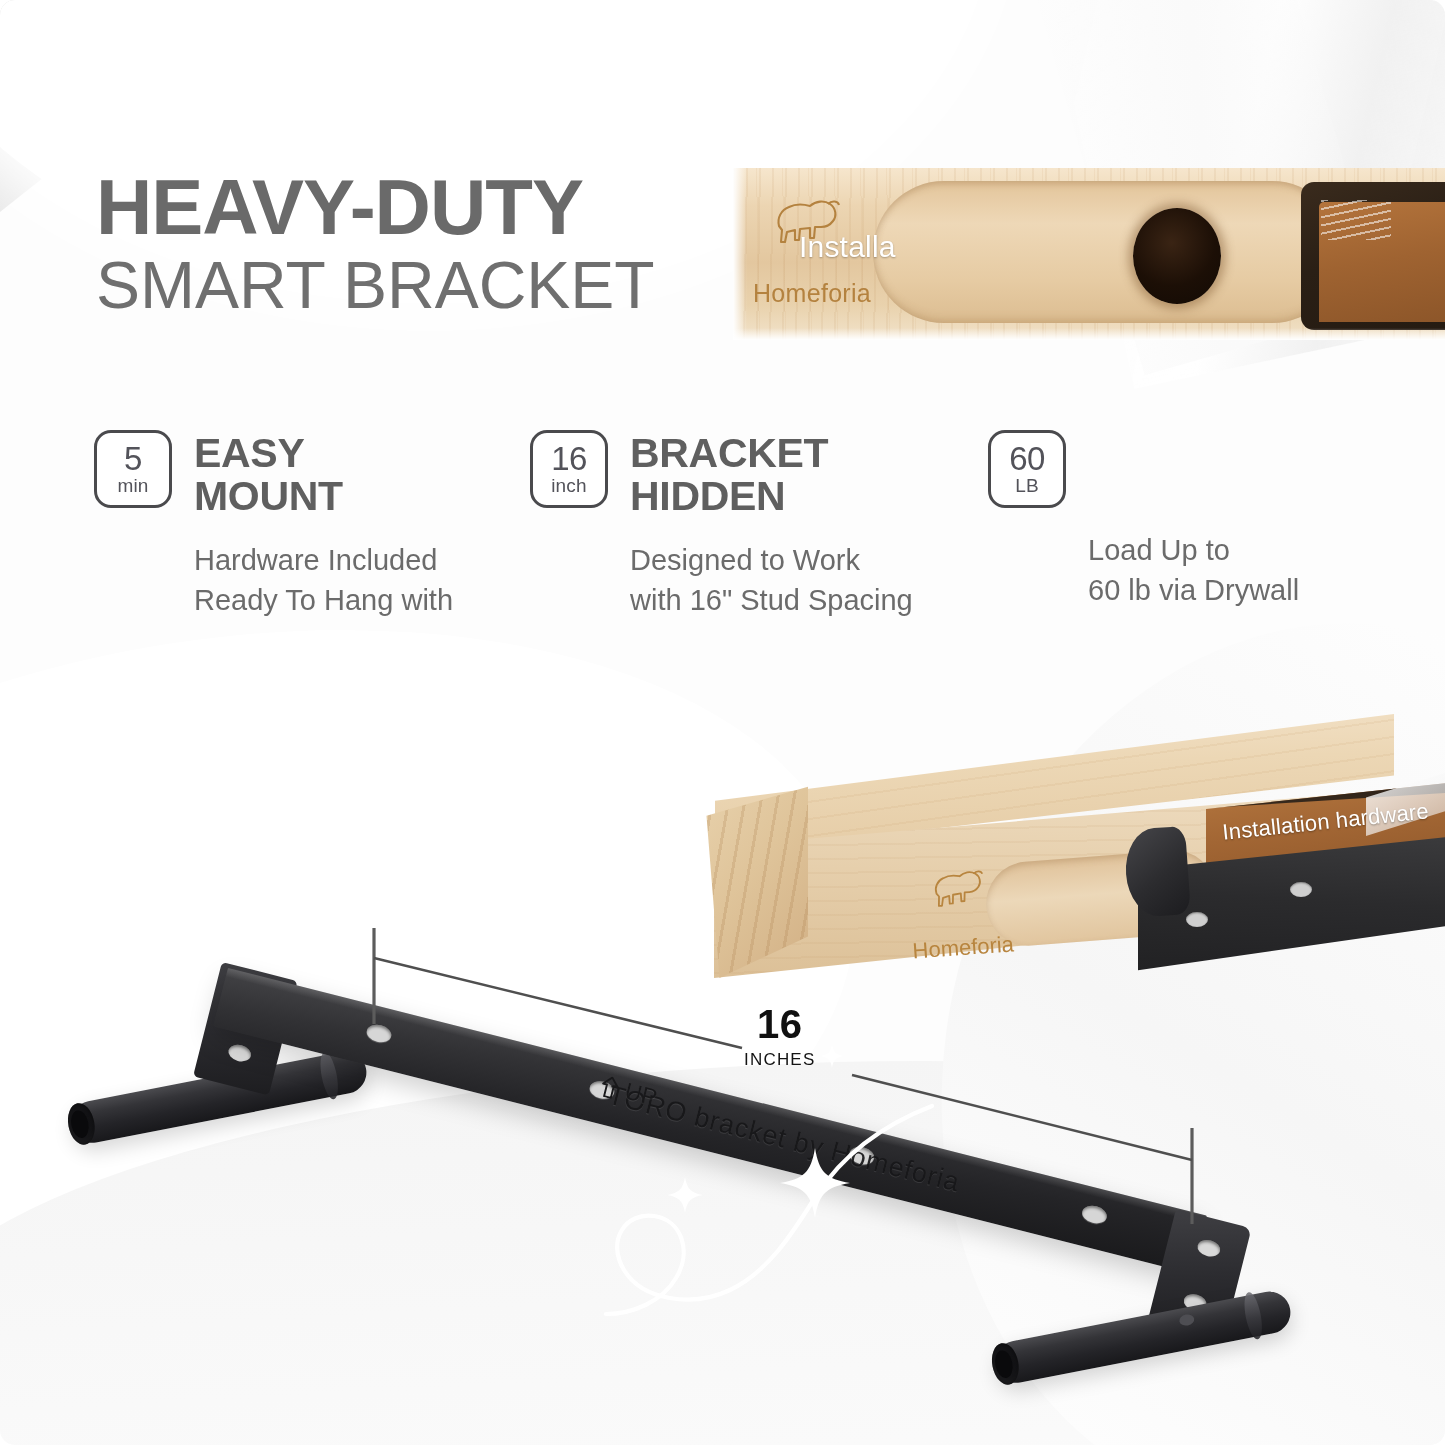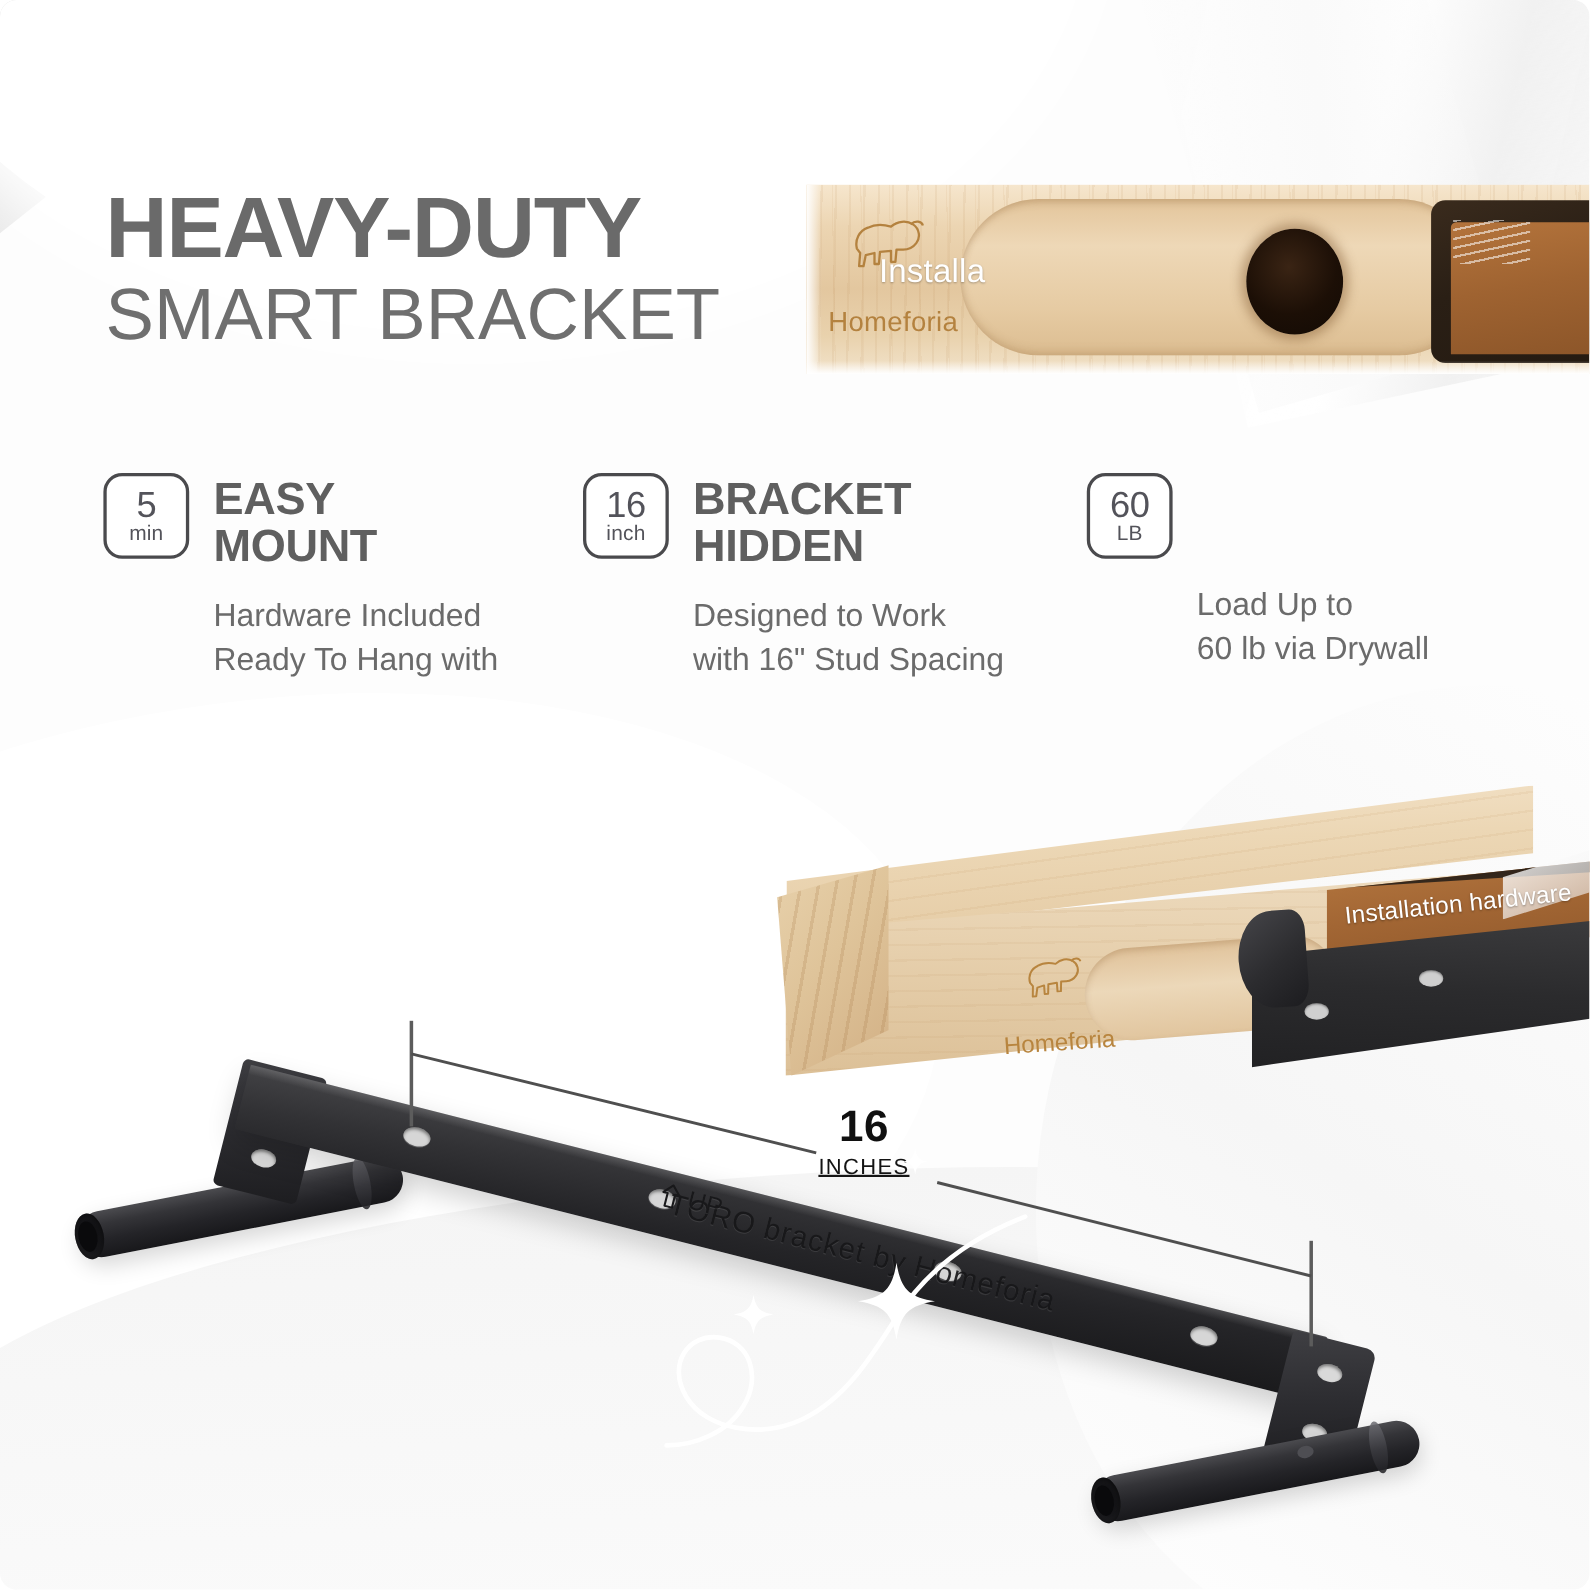--- a/index.html
+++ b/index.html
@@ -294,22 +294,22 @@
   .dim { position: absolute; left: 0; top: 0; width: 1445px; height: 1445px; z-index: 7; pointer-events: none; }
   .dim-label {
     position: absolute; left: 744px; top: 1004px;
     text-align: center; z-index: 8;
   }
   .dim-num {
     font-size: 40px; font-weight: bold; color: #101010;
     line-height: 1; letter-spacing: 0.5px;
   }
   .dim-unit {
-    font-size: 20px; font-weight: normal; color: #141414;
-    letter-spacing: 1.2px; margin-top: 6px; text-decoration: underline;
+    font-size: 17px; font-weight: normal; color: #141414;
+    letter-spacing: 1.2px; margin-top: 6px;
   }
 
   
   .hero { position: absolute; left: 0; top: 0; width: 1445px; height: 1445px; z-index: 6; }
 
   .bar {
     position: absolute;
     left: 228px; top: 968px;
     width: 1010px; height: 60px;
     background: linear-gradient(176deg, #434346 0%, #323235 30%, #242427 62%, #1a1a1c 100%);

